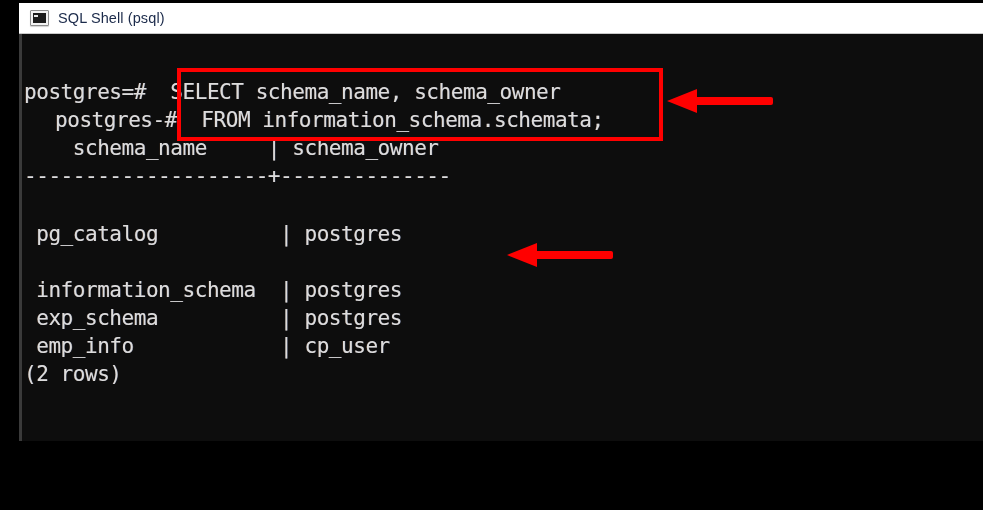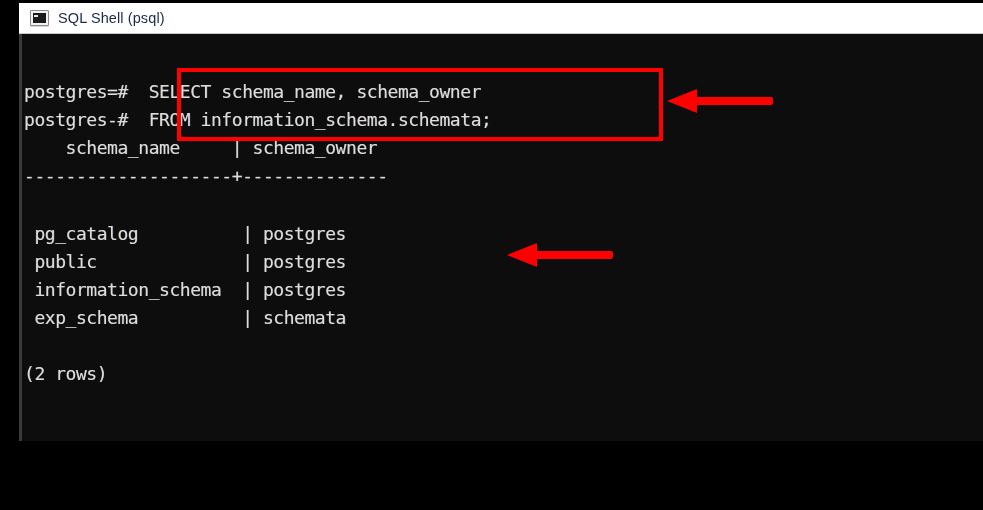--- a/index.html
+++ b/index.html
@@ -96,21 +96,21 @@
     left: 0; top: 0;
     width: 3px; height: 473px;
     background: #3a3a3a;
   }
 
   .term-line {
     position: absolute;
     left: 2px;
     white-space: pre;
     font-family: "DejaVu Sans Mono", monospace;
-    font-size: 18px;
+    font-size: 21px;
     line-height: 28px;
     letter-spacing: -0.45px;
     color: #dcdcdc;
     text-shadow: 0.4px 0 0 rgba(120,140,190,.45), -0.4px 0 0 rgba(190,130,80,.35);
   }
 
   
   .cursor-block {
     position: absolute;
     width: 14px;
@@ -147,35 +147,35 @@
     <div class="console-icon"></div>
     <span class="title-text">SQL Shell (psql)</span>
   </div>
 
   <div class="terminal">
     <div class="scroll-groove"></div>
     <div class="term-inner">
 
       <div class="term-line" style="top:44px;">postgres=#  SELECT schema_name, schema_owner</div>
 
-      <div class="term-line" style="top:72px;">postgres-#  FROM information_schema.schemata;</div>
+      <div class="term-line" style="top:72px;margin-left:31px;">postgres-#  FROM information_schema.schemata;</div>
 
       <div class="term-line" style="top:100px;">    schema_name     | schema_owner</div>
 
       <div class="term-line" style="top:128px;">--------------------+--------------</div>
 
 
       <div class="term-line" style="top:186px;"> pg_catalog          | postgres</div>
 
-      <div class="term-line" style="top:214px;"> public              | postgres</div>
 
       <div class="term-line" style="top:242px;"> information_schema  | postgres</div>
 
-      <div class="term-line" style="top:270px;"> exp_schema          | schemata</div>
+      <div class="term-line" style="top:270px;"> exp_schema          | postgres</div>
 
+      <div class="term-line" style="top:298px;"> emp_info            | cp_user</div>
 
       <div class="term-line" style="top:326px;">(2 rows)</div>
 
       <div class="term-line" style="top:438px;">postgres=#</div>
 
       <div class="cursor-block" style="left:162px; top:459px;"></div>
     </div>
   </div>
 
   <div class="hl-box" style="left:158px; top:65px; width:486px; height:73px;"></div>

